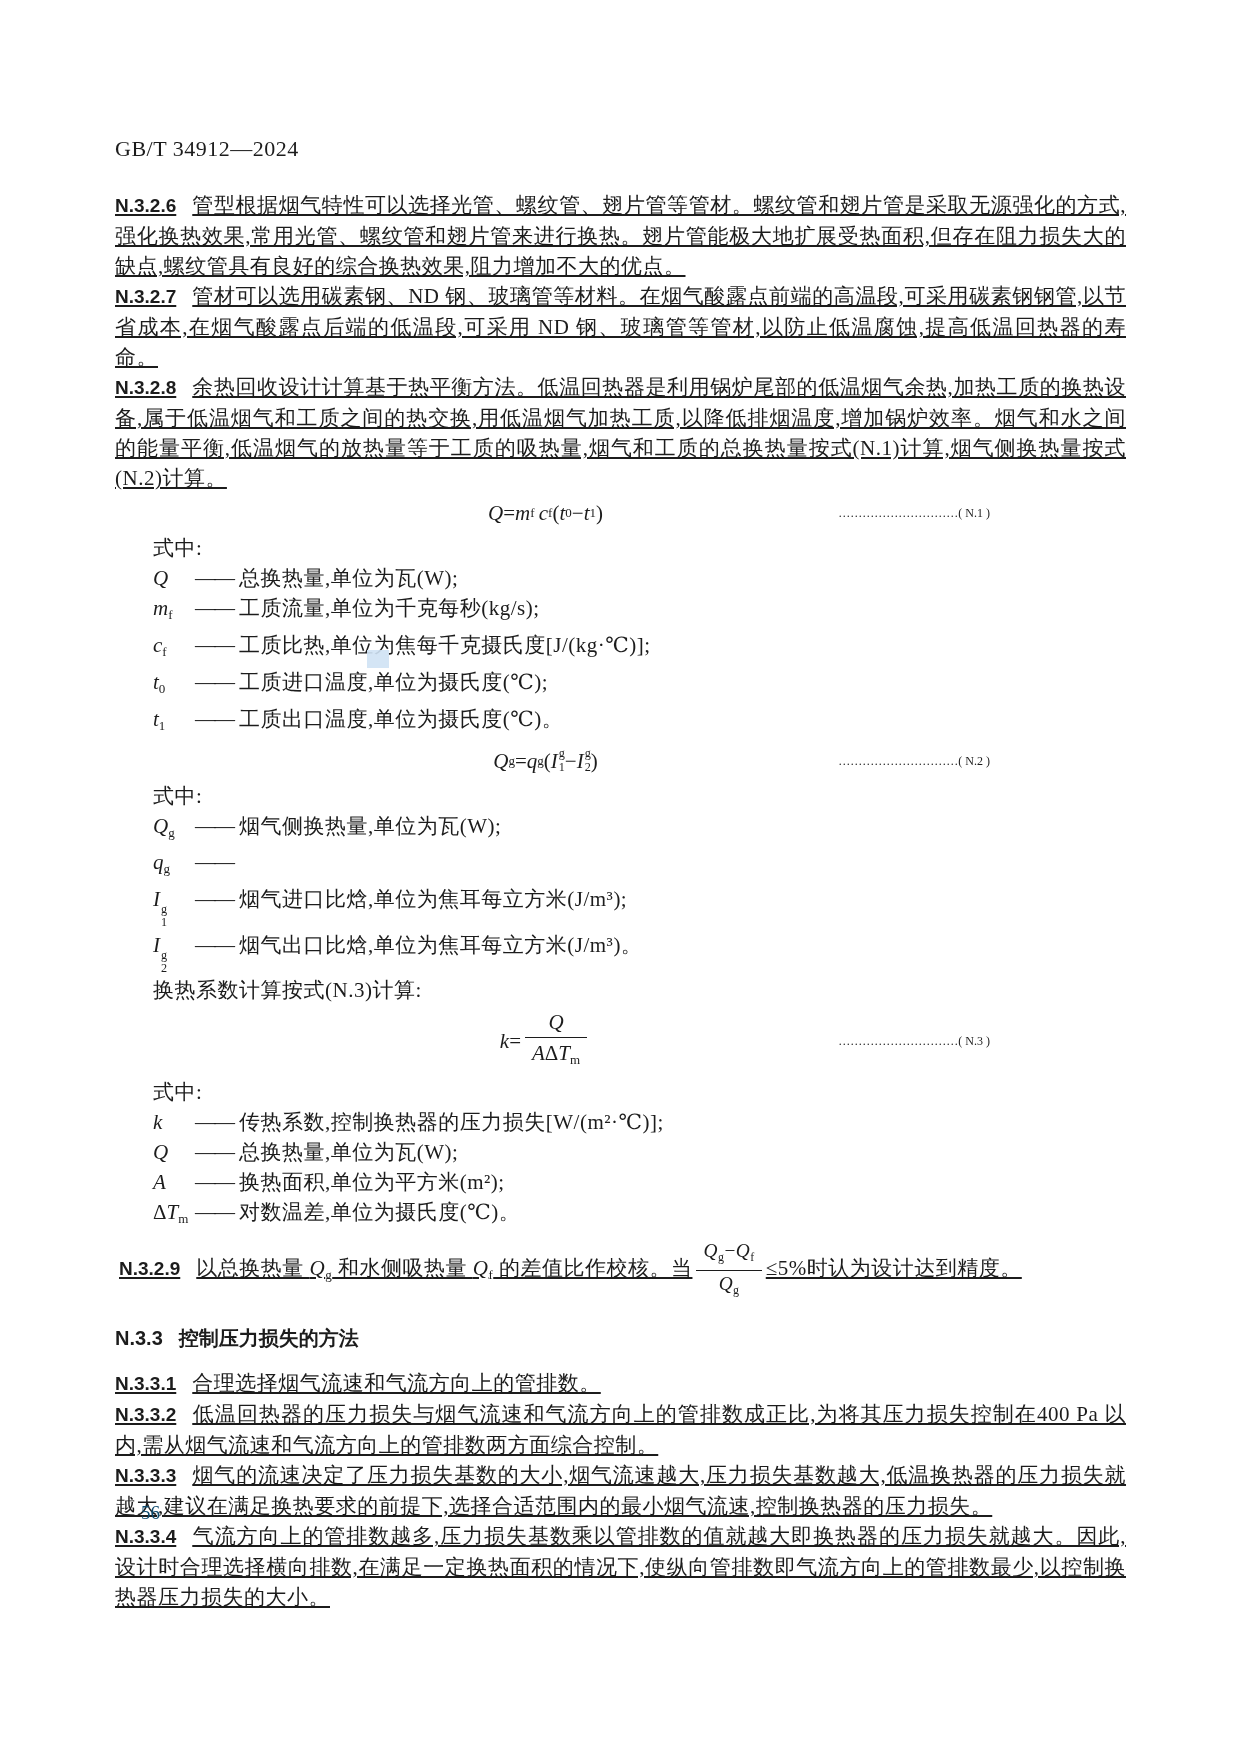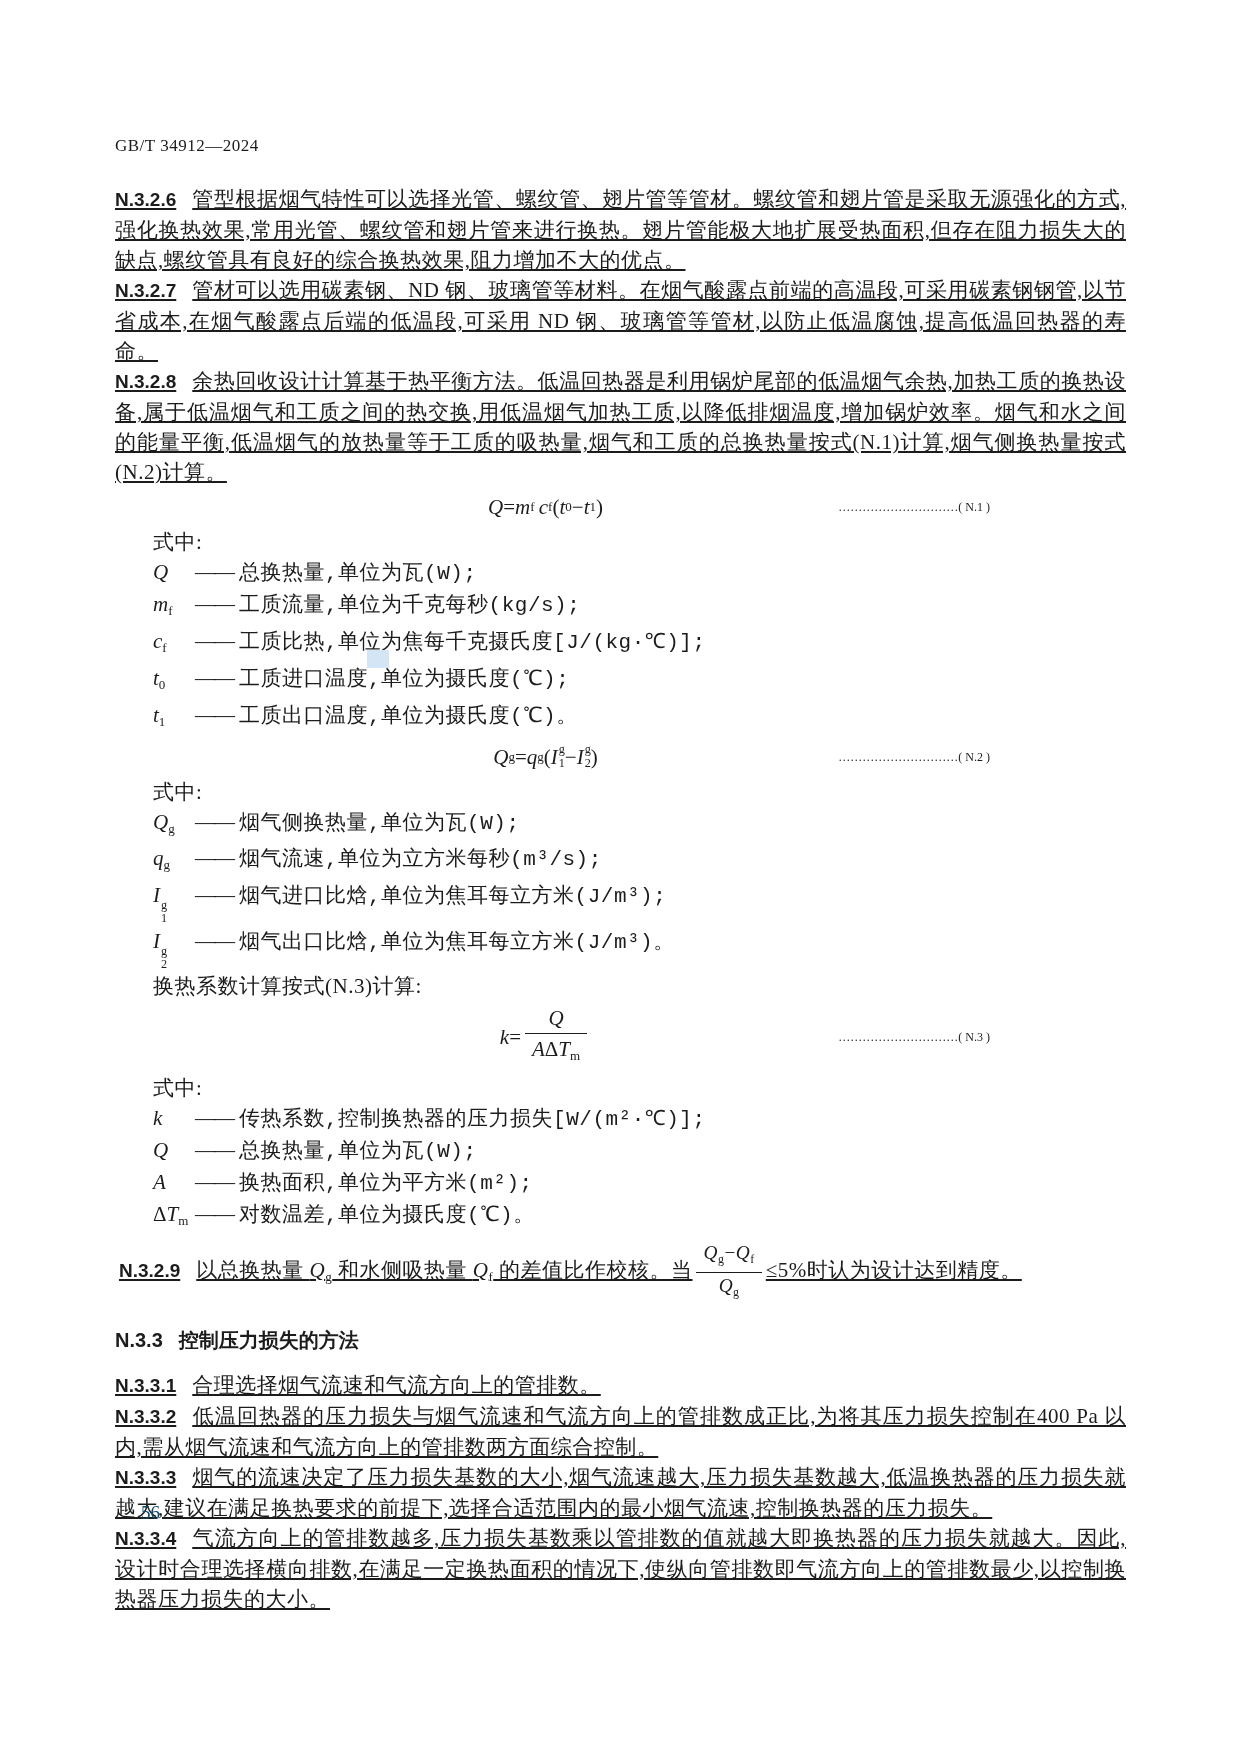--- a/index.html
+++ b/index.html
@@ -6,35 +6,35 @@
   html,body { background:#ffffff; }
   .page {
     position:relative;
     width:1241px; height:1755px;
     background:#ffffff;
     overflow:hidden;
     font-family:"Liberation Serif","DejaVu Serif",serif;
     color:#1c1c1c;
   }
   .content { position:absolute; left:115px; top:136px; width:1011px; }
-  .doc-number { font-size:17px; letter-spacing:.5px; margin-bottom:28px; }
+  .doc-number { font-size:22px; letter-spacing:.5px; margin-bottom:28px; }
   .clause { font-size:21px; line-height:30px; text-align:justify; letter-spacing:.5px;text-decoration:underline; }
   .clause-label {
     font-family:"Liberation Sans","DejaVu Sans",sans-serif;
     font-weight:bold; font-size:19px; margin-right:16px; letter-spacing:0;
   }
   .heading { margin-top:24px; margin-bottom:16px; font-size:21px; line-height:28px; }
   .heading .clause-label, .heading .clause-text {
     font-family:"Liberation Sans","DejaVu Sans",sans-serif; font-weight:bold; font-size:20px;
   }
   .where, .lead { font-size:21px; line-height:30px; padding-left:38px; letter-spacing:.5px; }
   .def { display:flex; font-size:21px; line-height:30px; padding-left:38px; align-items:baseline; }
   .def .sym { min-width:42px; flex:0 0 auto; }
   .def .ddash { flex:0 0 auto; letter-spacing:-2px; margin-right:6px; white-space:nowrap; }
-  .def .ddesc { letter-spacing:.5px;font-family:Liberation Mono, monospace; }
+  .def .ddesc { letter-spacing:.5px; }
   i { font-style:italic; }
   sub, sup { font-size:.62em; }
   sub { vertical-align:-.3em; }
   .ss { display:inline-flex; flex-direction:column; font-size:.58em; line-height:1.1;
         vertical-align:-.55em; margin-left:1px; text-align:left; }
   .formula-row { position:relative; text-align:center; padding:4px 150px 4px 0;
                  font-size:21px; line-height:32px; }
   .formula-row .math { display:inline-flex; align-items:center; }
   .eqno { position:absolute; right:136px; top:50%; transform:translateY(-50%);
           font-size:12px; white-space:nowrap; }
@@ -95,21 +95,20 @@
             </span>)</span><span class="eqno"><span class="dots">…………………………</span><span class="num">( N.2 )</span></span></div>
         <div class="where">式中:</div>
         <div class="def">
           <span class="sym"><i>Q</i><sub>g</sub></span>
           <span class="ddash">——</span>
           <span class="ddesc">烟气侧换热量,单位为瓦(W);</span>
         </div>
         <div class="def">
           <span class="sym"><i>q</i><sub>g</sub></span>
           <span class="ddash">——</span>
-          <span class="ddesc">烟气流速,单位为立方米每秒(m³/s);</span>
         </div>
         <div class="def">
           <span class="sym"><i>I</i><span class="ss">
               <span>g</span>
               <span>1</span>
             </span></span>
           <span class="ddash">——</span>
           <span class="ddesc">烟气进口比焓,单位为焦耳每立方米(J/m³);</span>
         </div>
         <div class="def">

